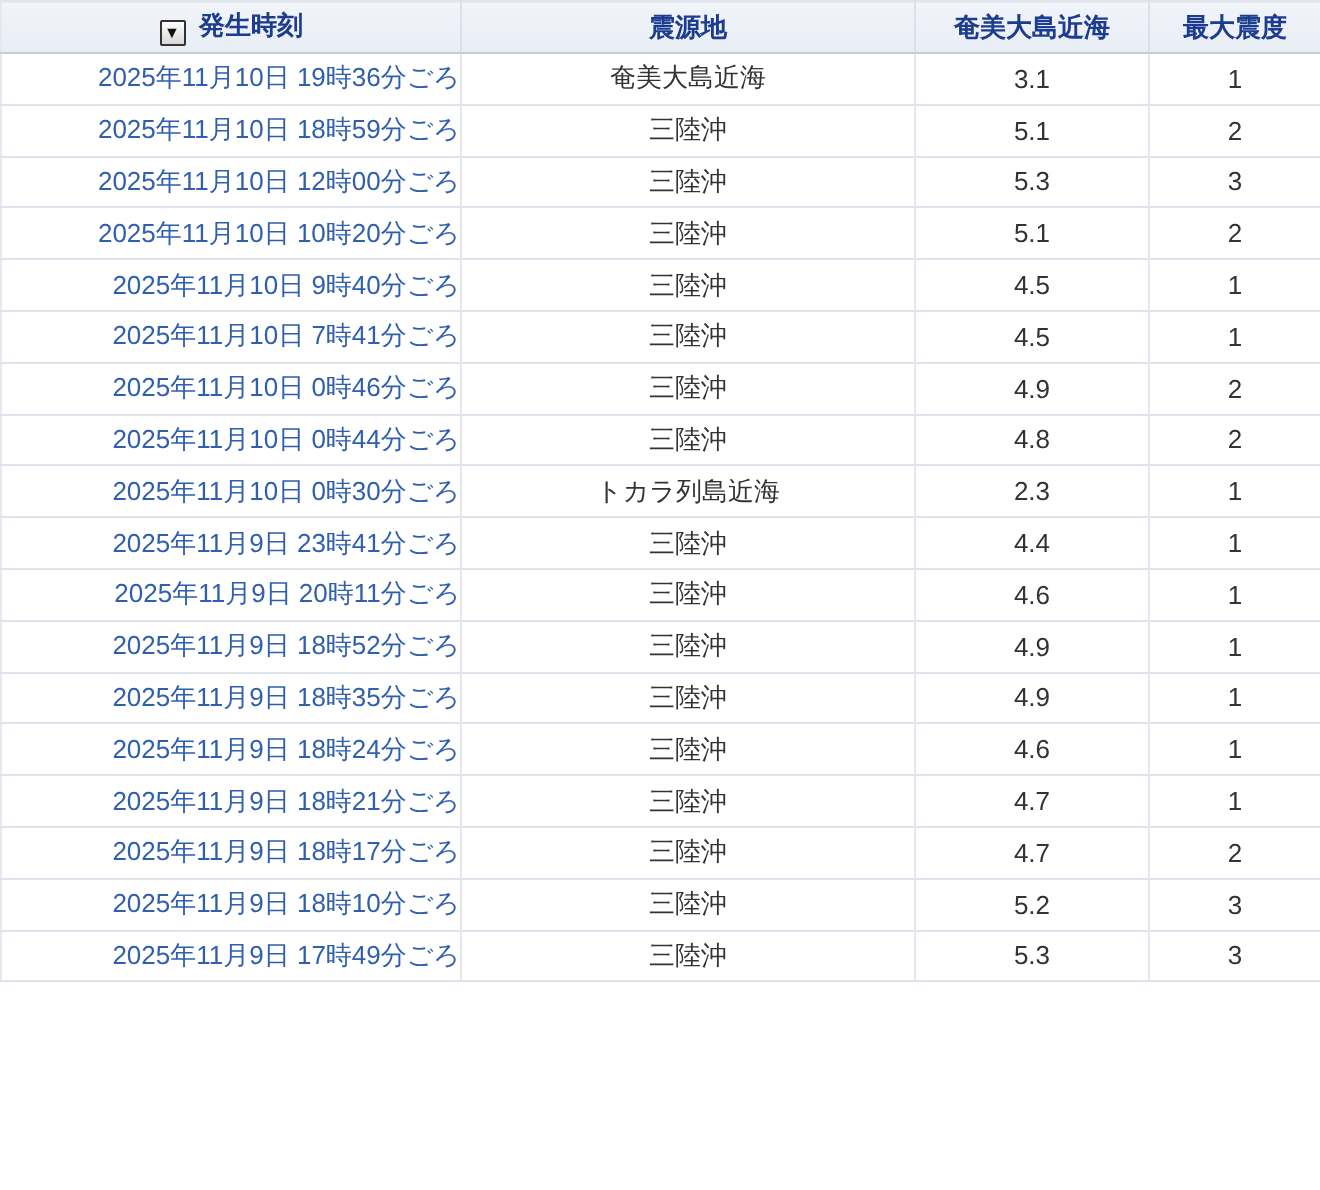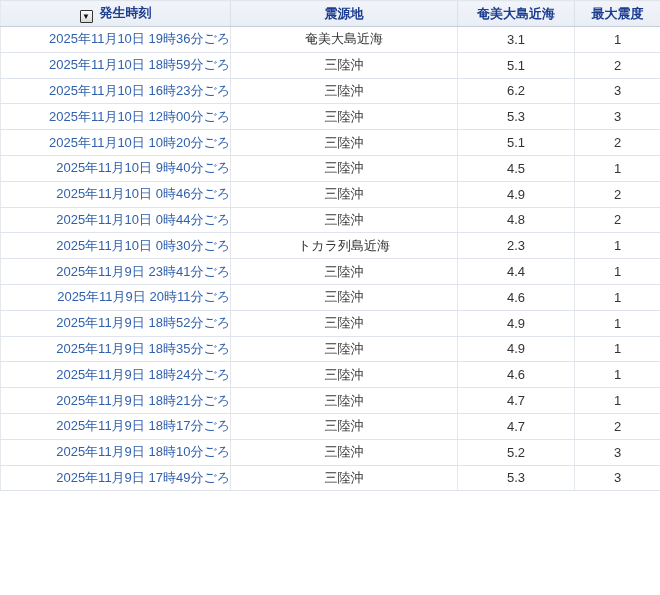--- a/index.html
+++ b/index.html
@@ -99,26 +99,20 @@
     <td>1</td>
   </tr>
 
   <tr>
     <td class="time-cell"><a class="time-link">2025年11月10日 18時59分ごろ</a></td>
     <td>三陸沖</td>
     <td>5.1</td>
     <td>2</td>
   </tr>
 
-  <tr>
-    <td class="time-cell"><a class="time-link">2025年11月10日 16時23分ごろ</a></td>
-    <td>三陸沖</td>
-    <td>6.2</td>
-    <td>3</td>
-  </tr>
 
 
   <tr>
     <td class="time-cell"><a class="time-link">2025年11月10日 12時00分ごろ</a></td>
     <td>三陸沖</td>
     <td>5.3</td>
     <td>3</td>
   </tr>
 
   <tr>
@@ -128,20 +122,26 @@
     <td>2</td>
   </tr>
 
   <tr>
     <td class="time-cell"><a class="time-link">2025年11月10日 9時40分ごろ</a></td>
     <td>三陸沖</td>
     <td>4.5</td>
     <td>1</td>
   </tr>
 
+  <tr>
+    <td class="time-cell"><a class="time-link">2025年11月10日 7時41分ごろ</a></td>
+    <td>三陸沖</td>
+    <td>4.5</td>
+    <td>1</td>
+  </tr>
 
   <tr>
     <td class="time-cell"><a class="time-link">2025年11月10日 0時46分ごろ</a></td>
     <td>三陸沖</td>
     <td>4.9</td>
     <td>2</td>
   </tr>
 
   <tr>
     <td class="time-cell"><a class="time-link">2025年11月10日 0時44分ごろ</a></td>

